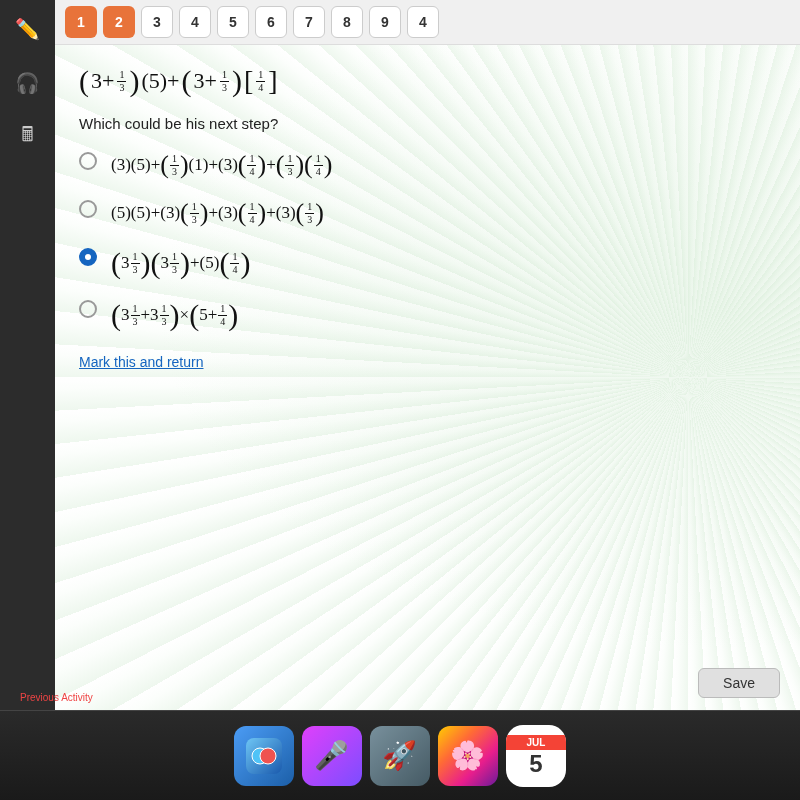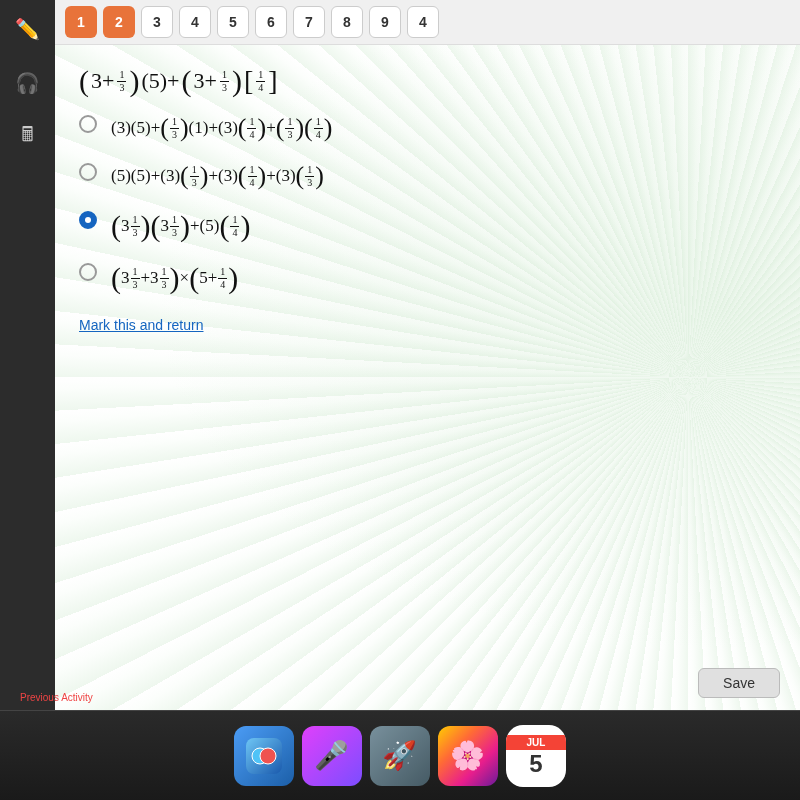--- a/index.html
+++ b/index.html
@@ -368,20 +368,21 @@
         <span class="paren-large">)</span>
         <span class="bracket-large">[</span>
         <span class="frac-inline">
             <span class="num">1</span>
             <span class="den">4</span>
           </span>
         <span class="bracket-large">]</span>
       </div>
 
       
+      <div class="question-text">Which could be his next step?</div>
 
       
       <div class="answer-option">
         <div class="radio-btn"></div>
         <div class="math-expr">
           <span>(3)(5)+</span>
           <span class="paren-med">(</span>
           <span class="frac-inline">
               <span class="num">1</span>
               <span class="den">3</span>

